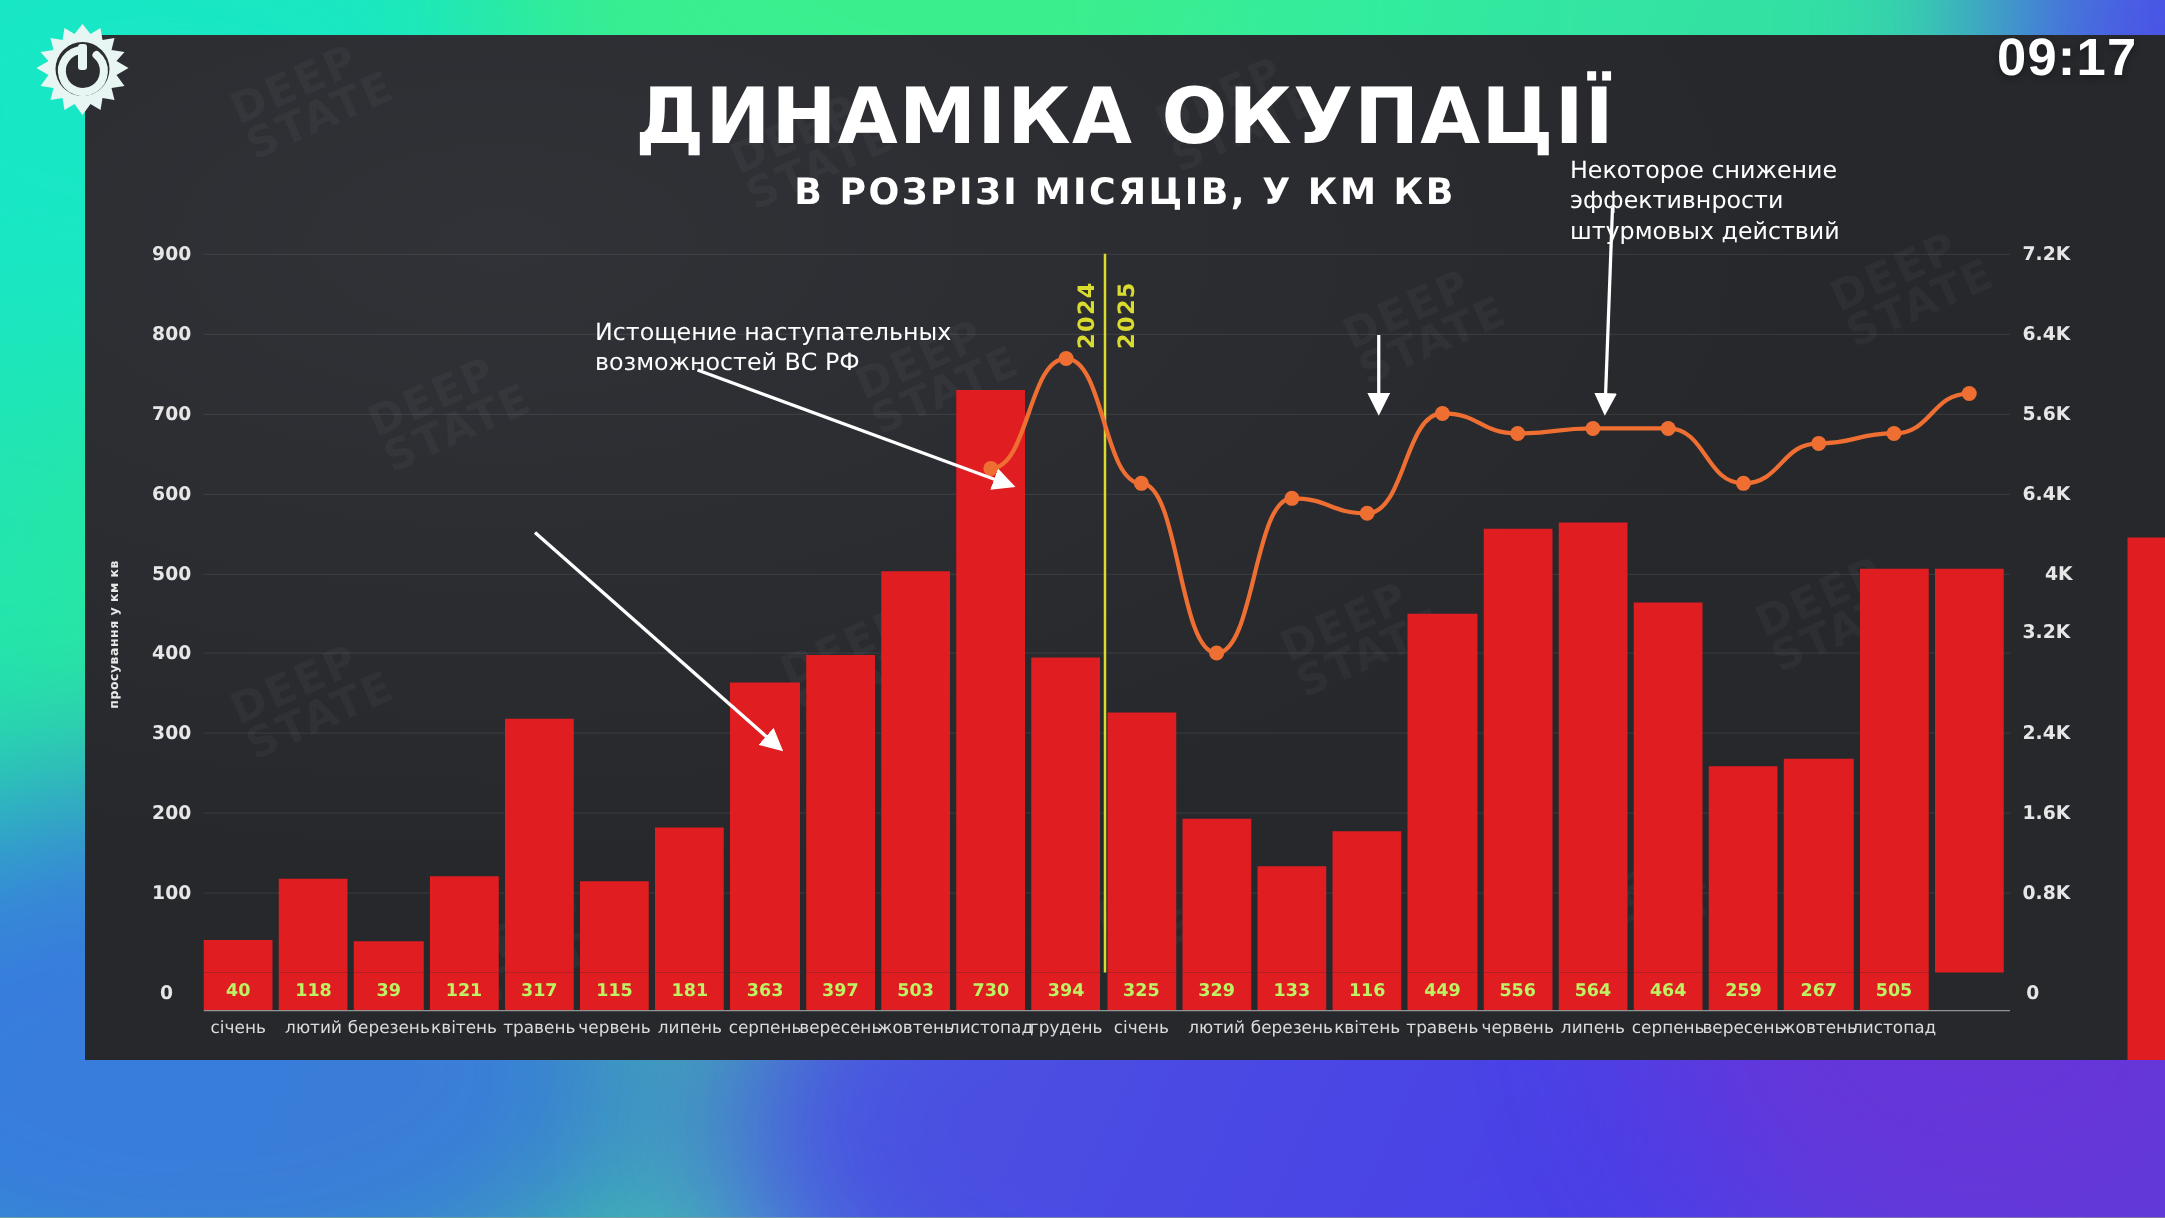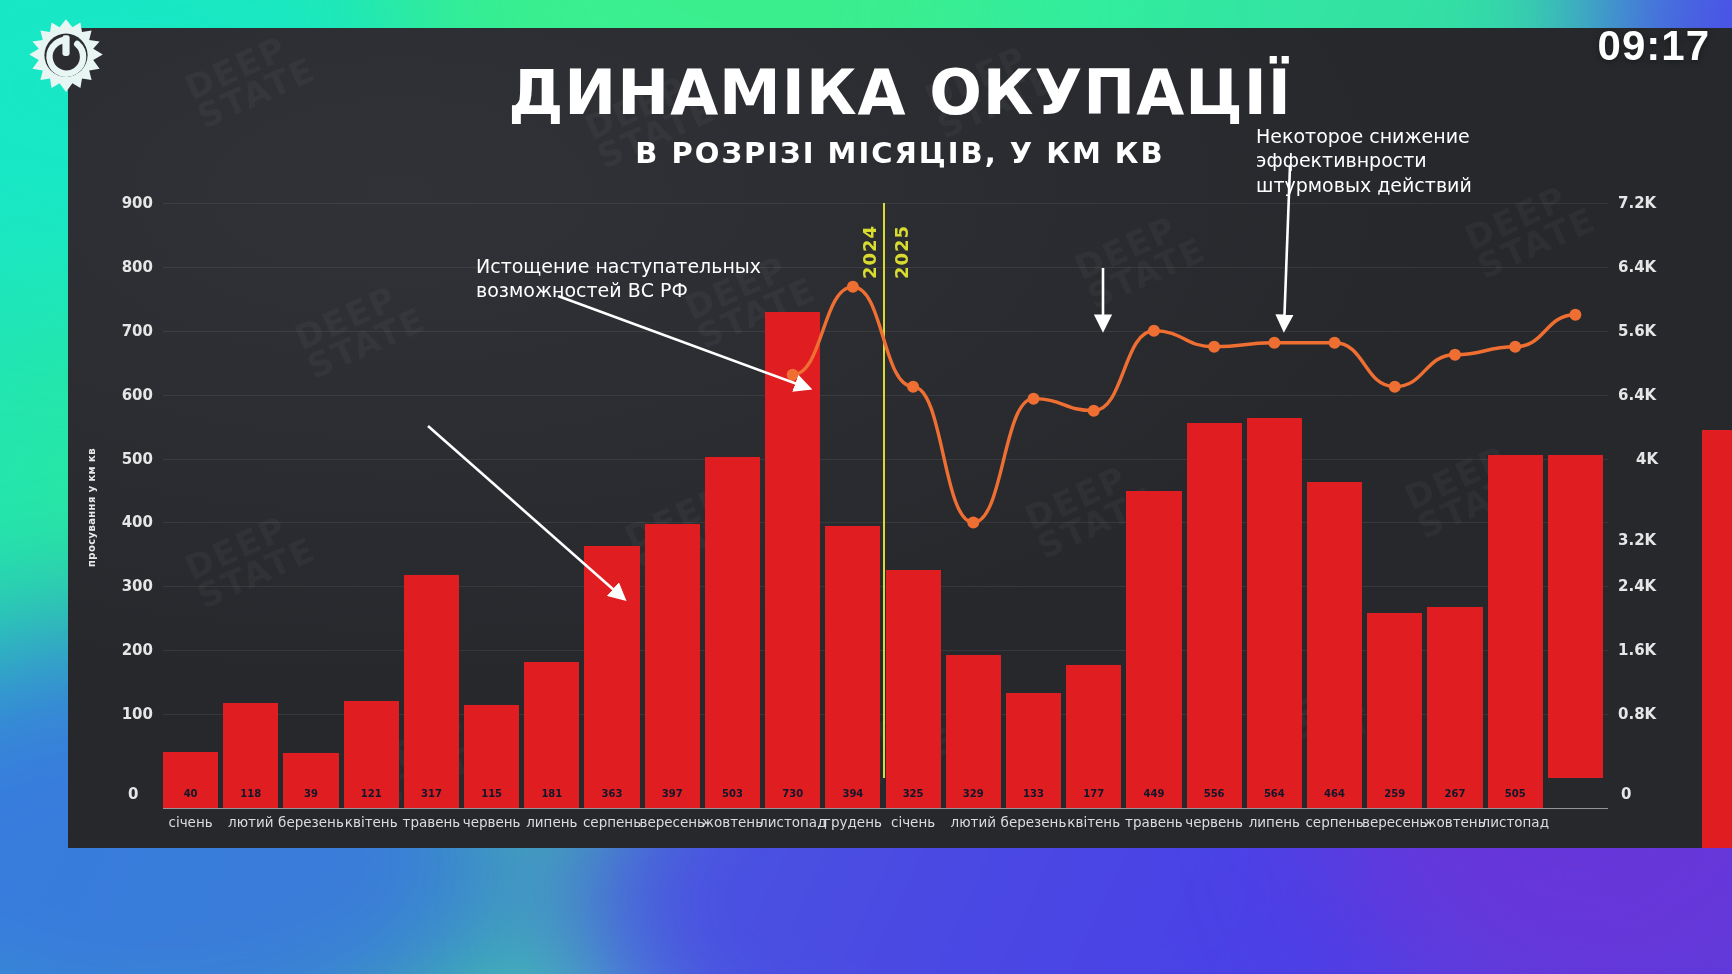--- a/index.html
+++ b/index.html
@@ -145,21 +145,21 @@
   #lineSvg { position: absolute; inset: 0; overflow: visible; z-index: 9; }
 
   
   #valueStrip {
     position: absolute; left: 95px; top: 750px;
     width: 1445px; height: 30px; z-index: 10;
   }
   .valcell {
     position: absolute; top: 0; height: 30px;
     background: #e01d21;
-    color: #0f172a; font-size: 10px; font-weight: bold;
+    color: #bef264; font-size: 14px; font-weight: bold;
     display: flex; align-items: center; justify-content: center;
     font-family: "DejaVu Sans", sans-serif;
   }
   #zeroTick {
     position: absolute; left: 60px; top: 757px;
     font-size: 15px; font-weight: bold; color: #e6e6e6;
     z-index: 10; font-family: "DejaVu Sans", sans-serif;
   }
   #zeroTickR {
     position: absolute; left: 1553px; top: 757px;
@@ -282,21 +282,21 @@
             <div class="ytickL" style="top: 191.667px;">600</div>
             <div class="gridline" style="top: 127.778px;"></div>
             <div class="ytickL" style="top: 127.778px;">700</div>
             <div class="gridline" style="top: 63.8889px;"></div>
             <div class="ytickL" style="top: 63.8889px;">800</div>
             <div class="gridline" style="top: 0px;"></div>
             <div class="ytickL" style="top: 0px;">900</div>
             <div class="ytickR" style="top: 511.111px;">0.8K</div>
             <div class="ytickR" style="top: 447.222px;">1.6K</div>
             <div class="ytickR" style="top: 383.333px;">2.4K</div>
-            <div class="ytickR" style="top: 337px;">3.2K</div>
+            <div class="ytickR" style="top: 302px;">3.2K</div>
             <div class="ytickR" style="top: 255.556px; margin-left: 28px;">4K</div>
             <div class="ytickR" style="top: 191.667px;">6.4K</div>
             <div class="ytickR" style="top: 127.778px;">5.6K</div>
             <div class="ytickR" style="top: 63.8889px;">6.4K</div>
             <div class="ytickR" style="top: 0px;">7.2K</div>
           </div>
         <div id="bars">
             <div class="barcol" style="left: 0px; width: 55.2083px; height: 575px;">
               <div class="bar" style="height: 25.5556px; background: rgb(224, 29, 33);"></div>
             </div>
@@ -406,21 +406,21 @@
           <div class="valcell" style="left: 301.042px; width: 55.2083px; background: rgb(224, 29, 33);">115</div>
           <div class="valcell" style="left: 361.25px; width: 55.2083px; background: rgb(224, 29, 33);">181</div>
           <div class="valcell" style="left: 421.458px; width: 55.2083px; background: rgb(224, 29, 33);">363</div>
           <div class="valcell" style="left: 481.667px; width: 55.2083px; background: rgb(224, 29, 33);">397</div>
           <div class="valcell" style="left: 541.875px; width: 55.2083px; background: rgb(224, 29, 33);">503</div>
           <div class="valcell" style="left: 602.083px; width: 55.2083px; background: rgb(224, 29, 33);">730</div>
           <div class="valcell" style="left: 662.292px; width: 55.2083px; background: rgb(224, 29, 33);">394</div>
           <div class="valcell" style="left: 722.5px; width: 55.2083px; background: rgb(224, 29, 33);">325</div>
           <div class="valcell" style="left: 782.708px; width: 55.2083px; background: rgb(224, 29, 33);">329</div>
           <div class="valcell" style="left: 842.917px; width: 55.2083px; background: rgb(224, 29, 33);">133</div>
-          <div class="valcell" style="left: 903.125px; width: 55.2083px; background: rgb(224, 29, 33);">177</div>
+          <div class="valcell" style="left: 903.125px; width: 55.2083px; background: rgb(224, 29, 33);">116</div>
           <div class="valcell" style="left: 963.333px; width: 55.2083px; background: rgb(224, 29, 33);">449</div>
           <div class="valcell" style="left: 1023.54px; width: 55.2083px; background: rgb(224, 29, 33);">556</div>
           <div class="valcell" style="left: 1083.75px; width: 55.2083px; background: rgb(224, 29, 33);">564</div>
           <div class="valcell" style="left: 1143.96px; width: 55.2083px; background: rgb(224, 29, 33);">464</div>
           <div class="valcell" style="left: 1204.17px; width: 55.2083px; background: rgb(224, 29, 33);">259</div>
           <div class="valcell" style="left: 1264.38px; width: 55.2083px; background: rgb(224, 29, 33);">267</div>
           <div class="valcell" style="left: 1324.58px; width: 55.2083px; background: rgb(224, 29, 33);">505</div>
         </div>
       <div id="baseline"></div>
       <div id="months">

